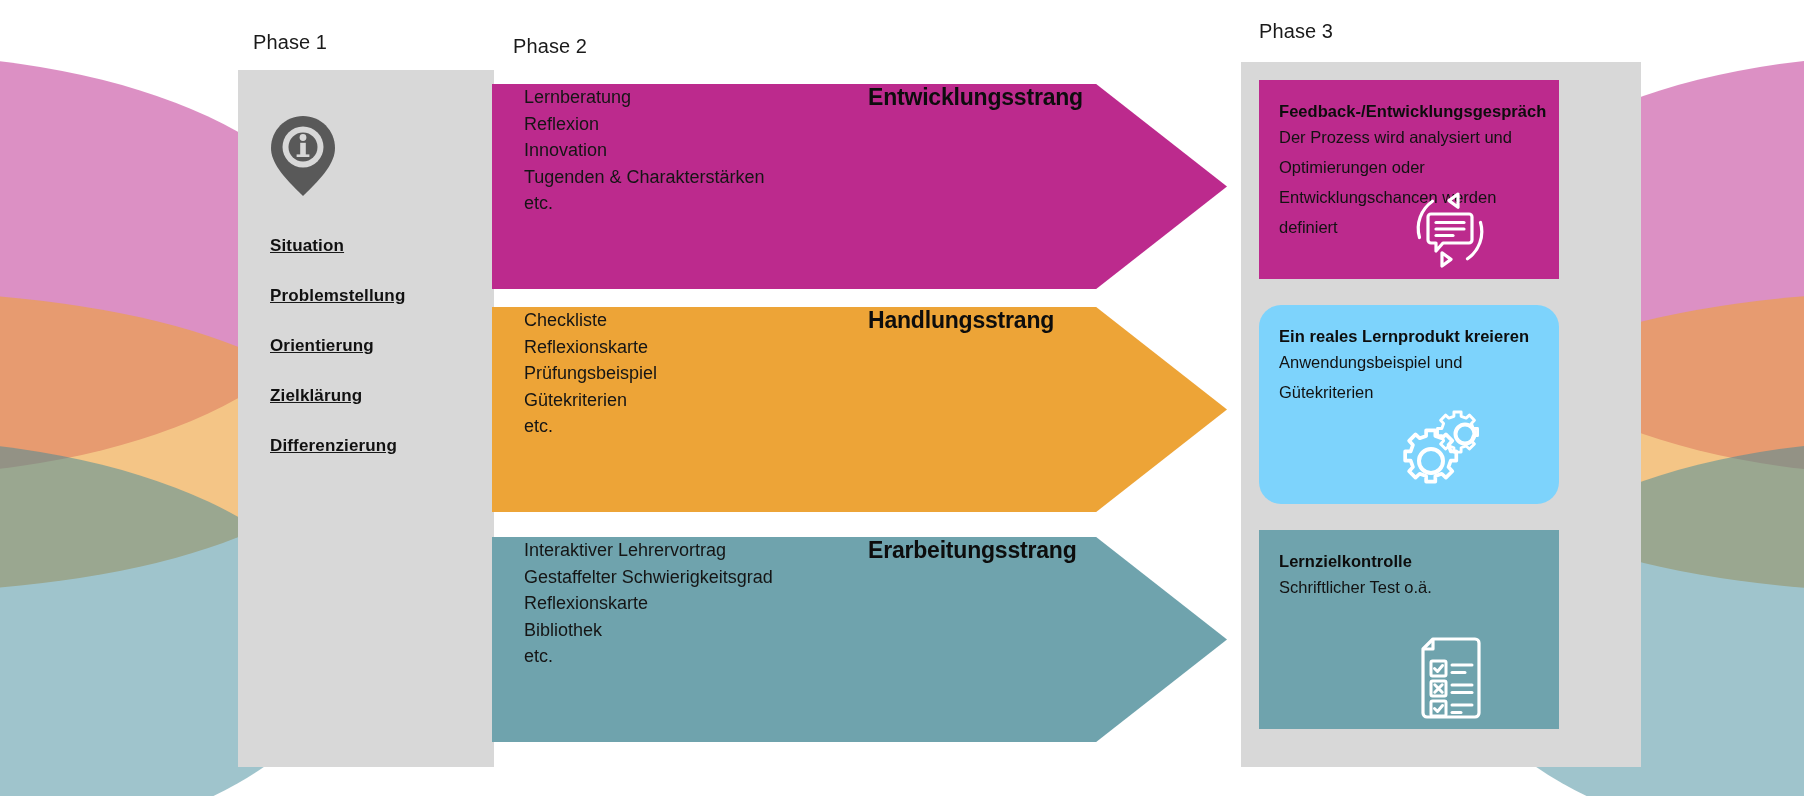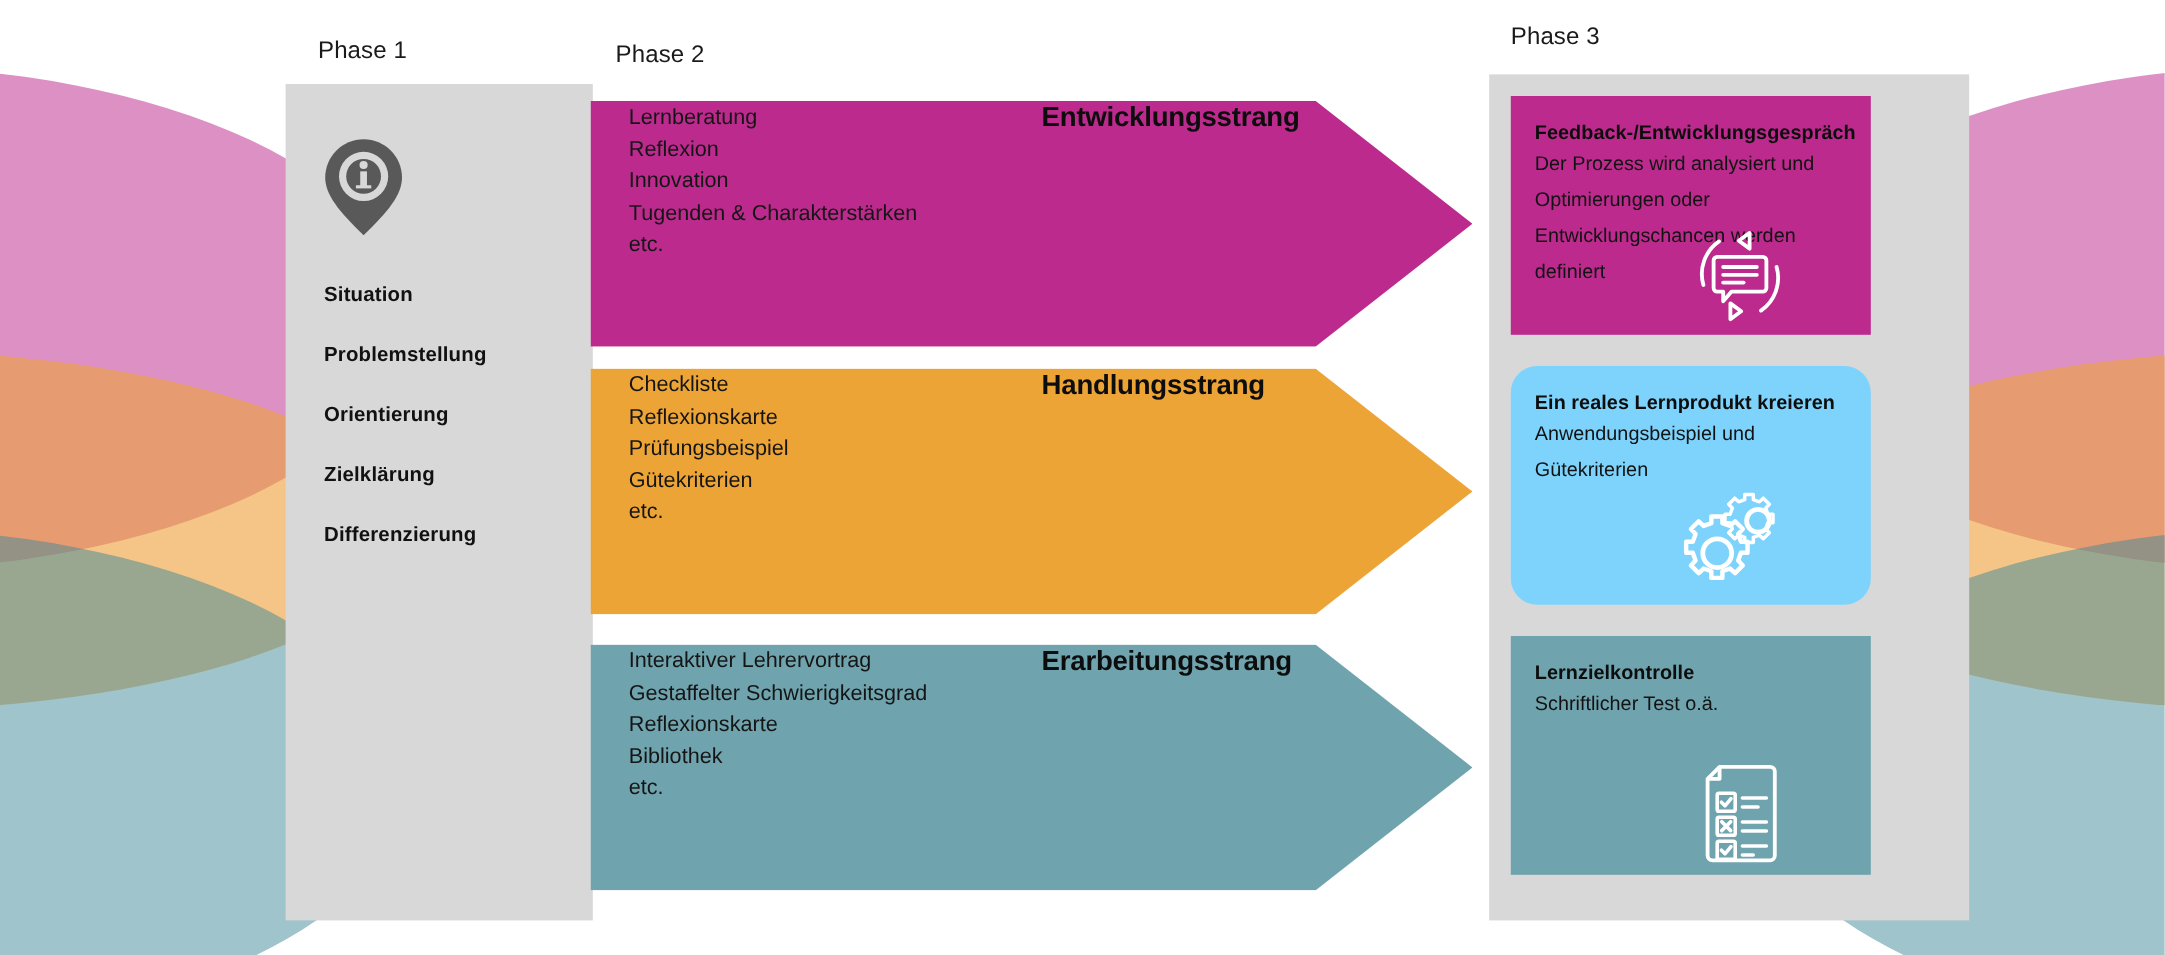--- a/index.html
+++ b/index.html
@@ -70,21 +70,21 @@
   }
 
   
   .phase-label {
     position: absolute;
     z-index: 5;
     font-size: 20px;
     color: #1a1a1a;
     letter-spacing: 0.1px;
   }
-  #phase1-label { left: 265px; top: 31px; text-align: right; }
+  #phase1-label { left: 253px; top: 31px; text-align: right; }
   #phase2-label { left: 513px; top: 35px; }
   #phase3-label { left: 1259px; top: 20px; }
 
   
   #phase1-panel {
     position: absolute;
     z-index: 4;
     left: 238px;
     top: 70px;
     width: 256px;
@@ -98,20 +98,21 @@
     text-align: left;
     padding-left: 32px;
     box-sizing: border-box;
     margin-bottom: 38px;
   }
   .pin-icon svg { display: block; }
   #phase1-list {
     list-style: none;
     margin: 0;
     padding: 0 0 0 32px;
+    text-decoration: underline;
   }
   #phase1-list li {
     font-size: 17px;
     font-weight: bold;
     color: #111111;
     margin-bottom: 30px;
     letter-spacing: 0.15px;
   }
 
   

